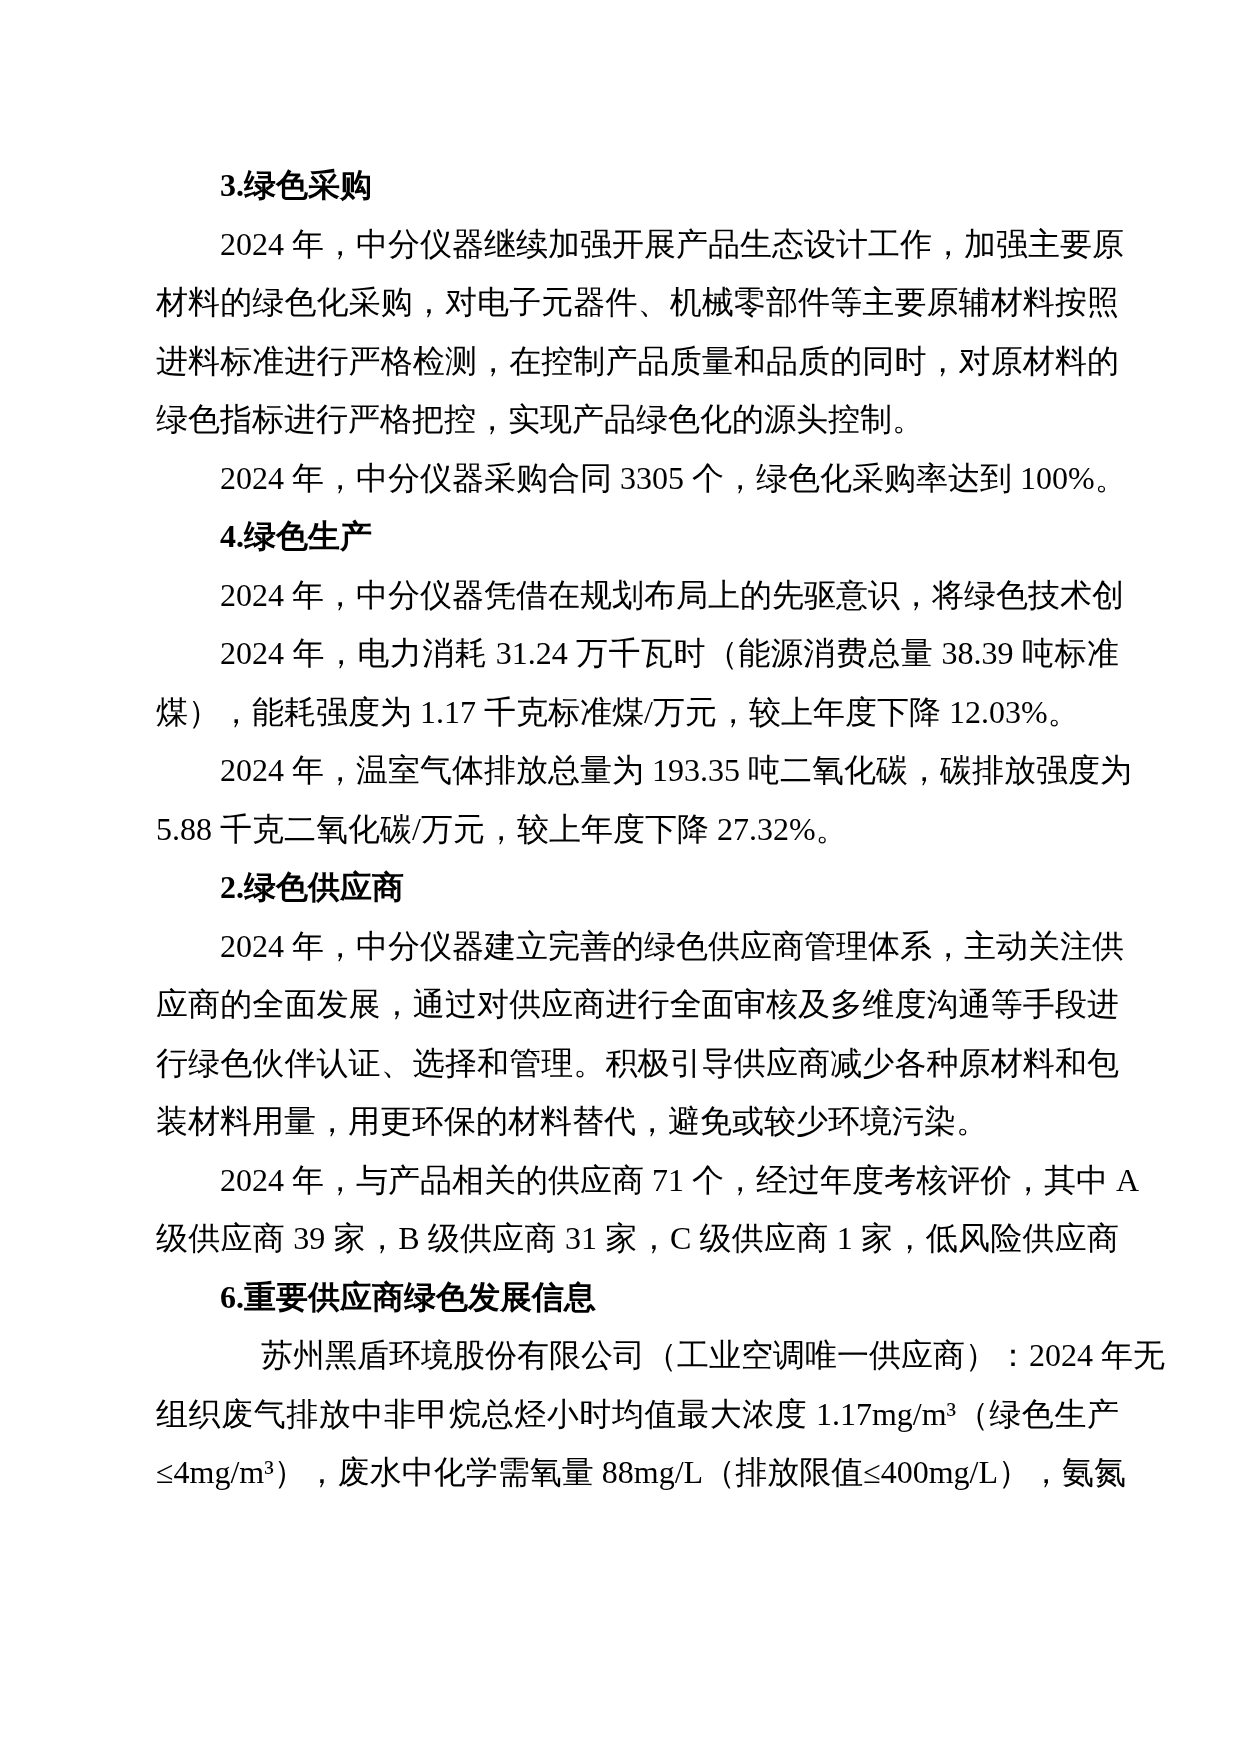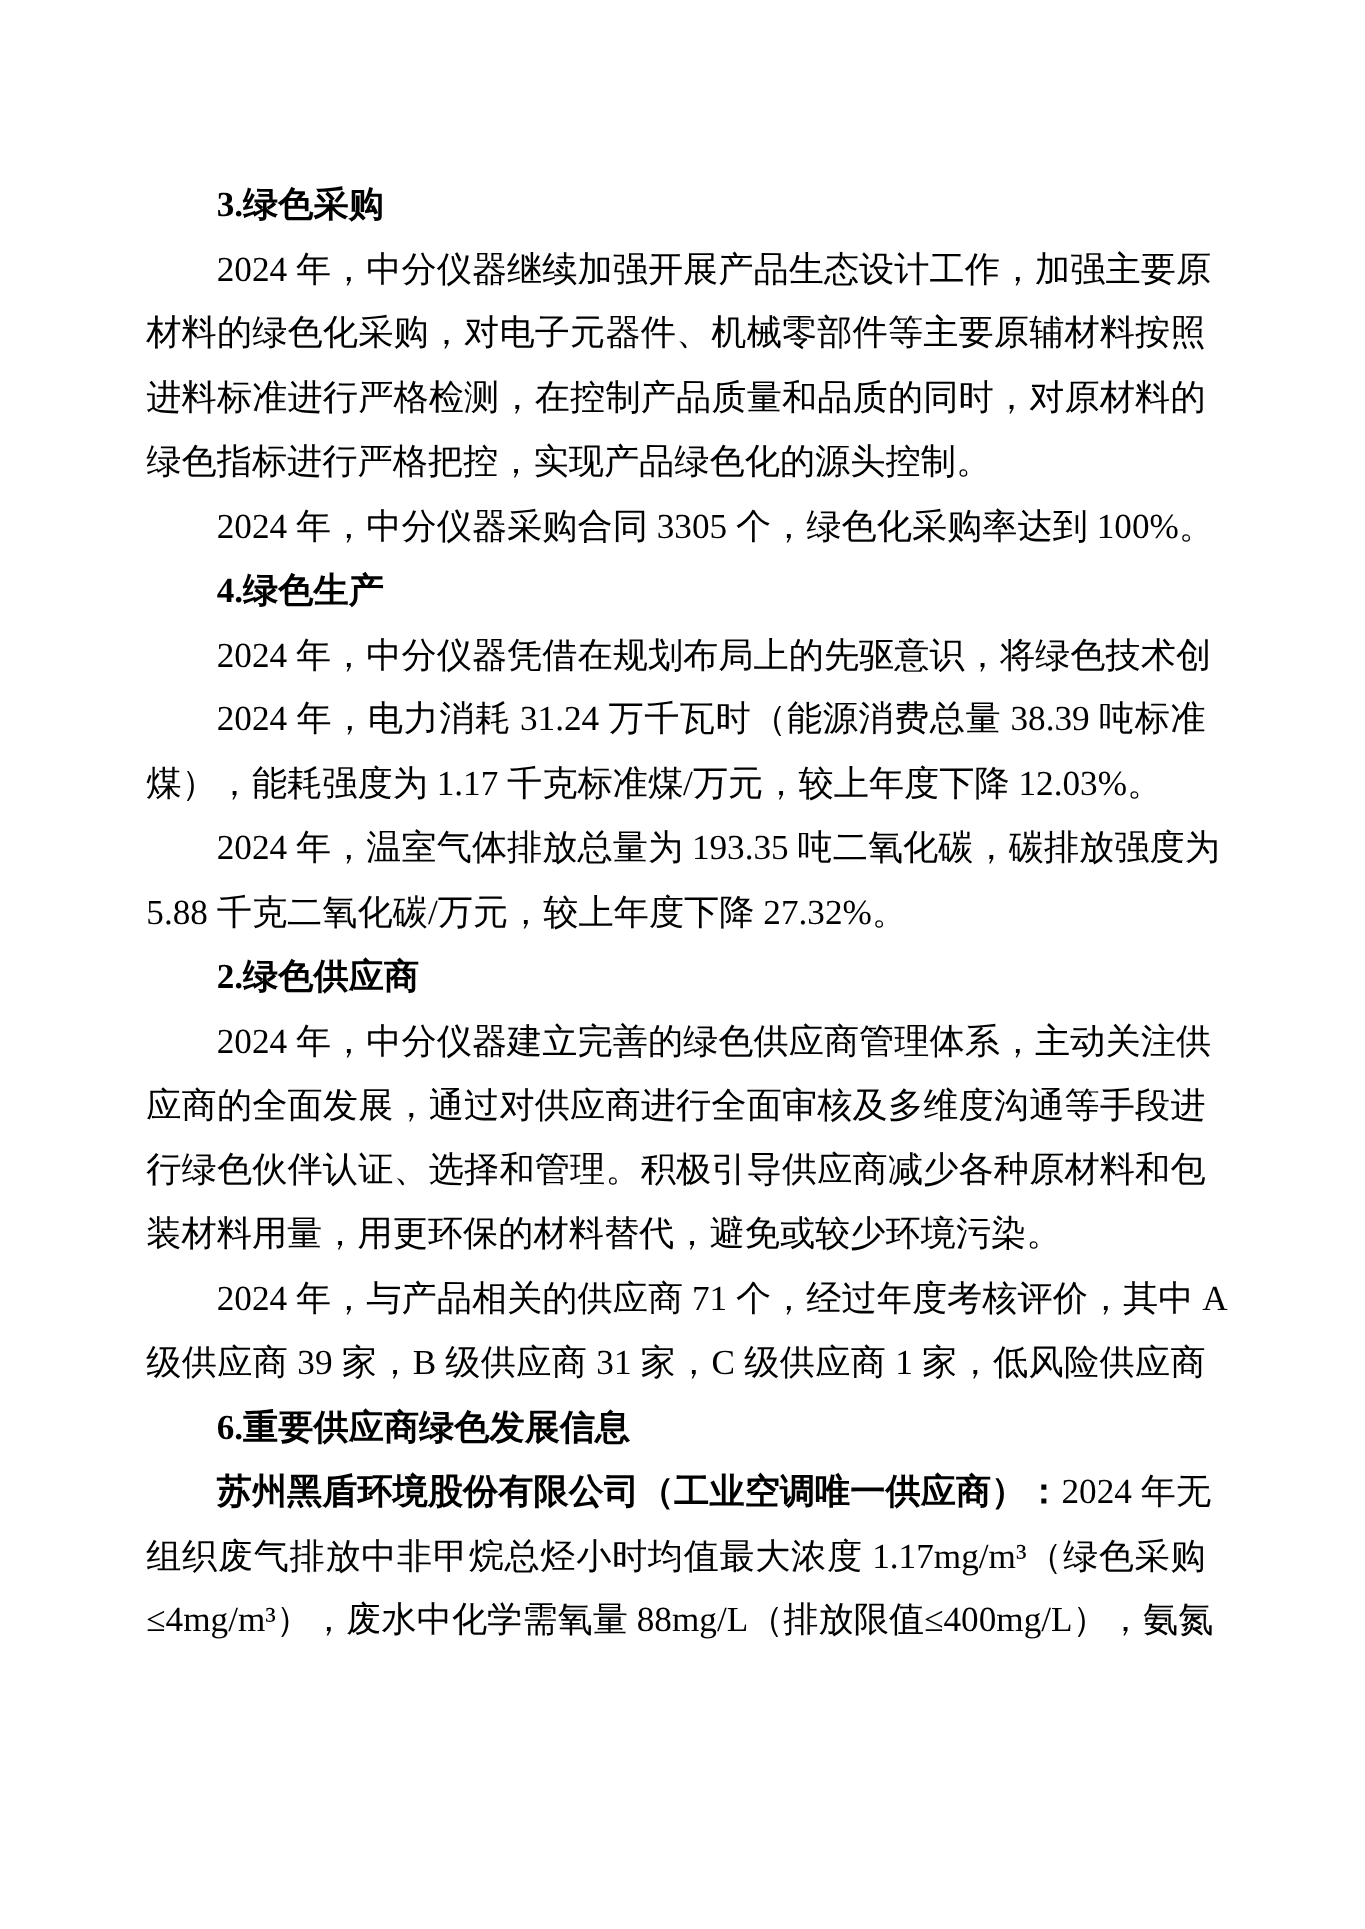--- a/index.html
+++ b/index.html
@@ -11,21 +11,21 @@
     position: relative;
     width: 1241px;
     height: 1754px;
     background: #ffffff;
     color: #000000;
     font-family: "Liberation Serif", "DejaVu Serif", serif;
     overflow: hidden;
   }
   .text-block {
     position: absolute;
-    left: 133px;
+    left: 156px;
     top: 156px;
     width: 963px;
   }
   .line {
     font-size: 32px;
     line-height: 58.5px;
     white-space: nowrap;
     color: #000000;
   }
   .line.indent {
@@ -36,21 +36,22 @@
     text-align-last: justify;
   }
   .line.no-justify {
     text-align: left;
     text-align-last: left;
   }
   .line.heading {
     font-weight: bold;
   }
   .bold {
-    font-weight: bold;
+    font-weight: normal;
+    margin-left: 41px;
   }
 </style>
 </head>
 <body>
 
 <div class="page">
   <div class="text-block">
       <div class="line heading indent no-justify">3.绿色采购</div>
       <div class="line indent justify">2024 年，中分仪器继续加强开展产品生态设计工作，加强主要原</div>
       <div class="line justify">材料的绿色化采购，对电子元器件、机械零部件等主要原辅材料按照</div>
@@ -65,16 +66,16 @@
       <div class="line no-justify">5.88 千克二氧化碳/万元，较上年度下降 27.32%。</div>
       <div class="line heading indent no-justify">2.绿色供应商</div>
       <div class="line indent justify">2024 年，中分仪器建立完善的绿色供应商管理体系，主动关注供</div>
       <div class="line justify">应商的全面发展，通过对供应商进行全面审核及多维度沟通等手段进</div>
       <div class="line justify">行绿色伙伴认证、选择和管理。积极引导供应商减少各种原材料和包</div>
       <div class="line no-justify">装材料用量，用更环保的材料替代，避免或较少环境污染。</div>
       <div class="line indent justify">2024 年，与产品相关的供应商 71 个，经过年度考核评价，其中 A</div>
       <div class="line justify">级供应商 39 家，B 级供应商 31 家，C 级供应商 1 家，低风险供应商</div>
       <div class="line heading indent no-justify">6.重要供应商绿色发展信息</div>
       <div class="line indent justify"><span class="bold">苏州黑盾环境股份有限公司（工业空调唯一供应商）：</span><span>2024 年无</span></div>
-      <div class="line justify">组织废气排放中非甲烷总烃小时均值最大浓度 1.17mg/m³（绿色采购</div>
+      <div class="line justify">组织废气排放中非甲烷总烃小时均值最大浓度 1.17mg/m³（绿色生产</div>
       <div class="line justify">≤4mg/m³），废水中化学需氧量 88mg/L（排放限值≤400mg/L），氨氮</div>
     </div>
 </div>
 
 </body></html>

